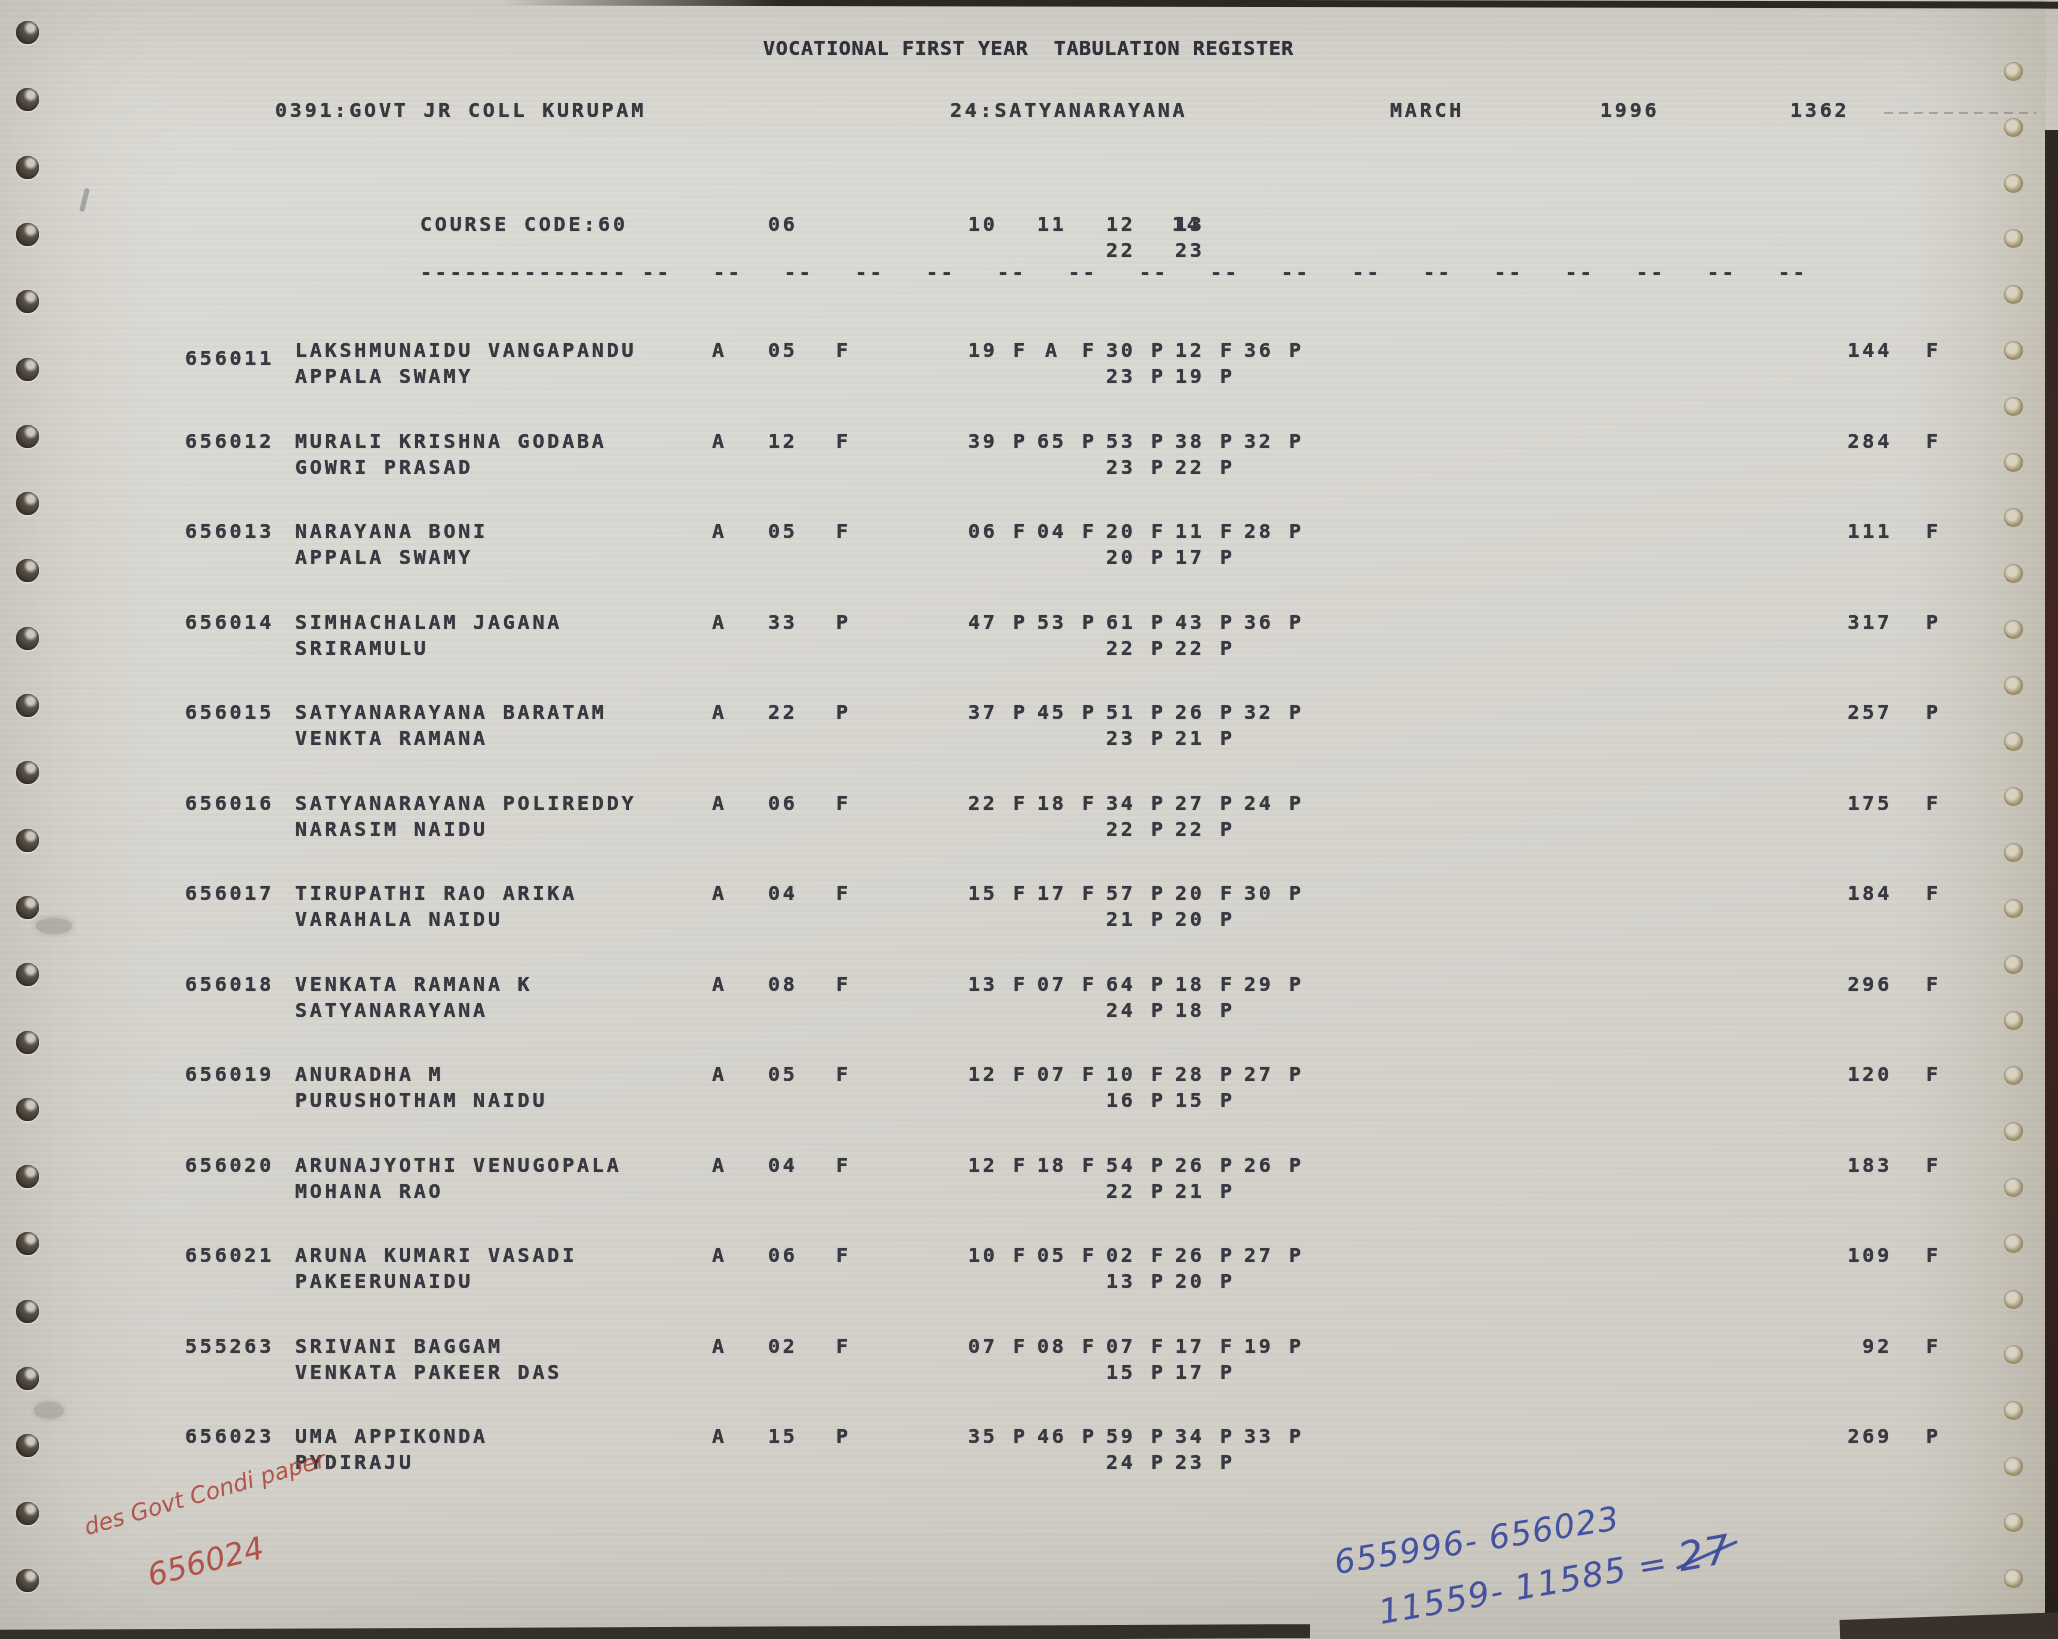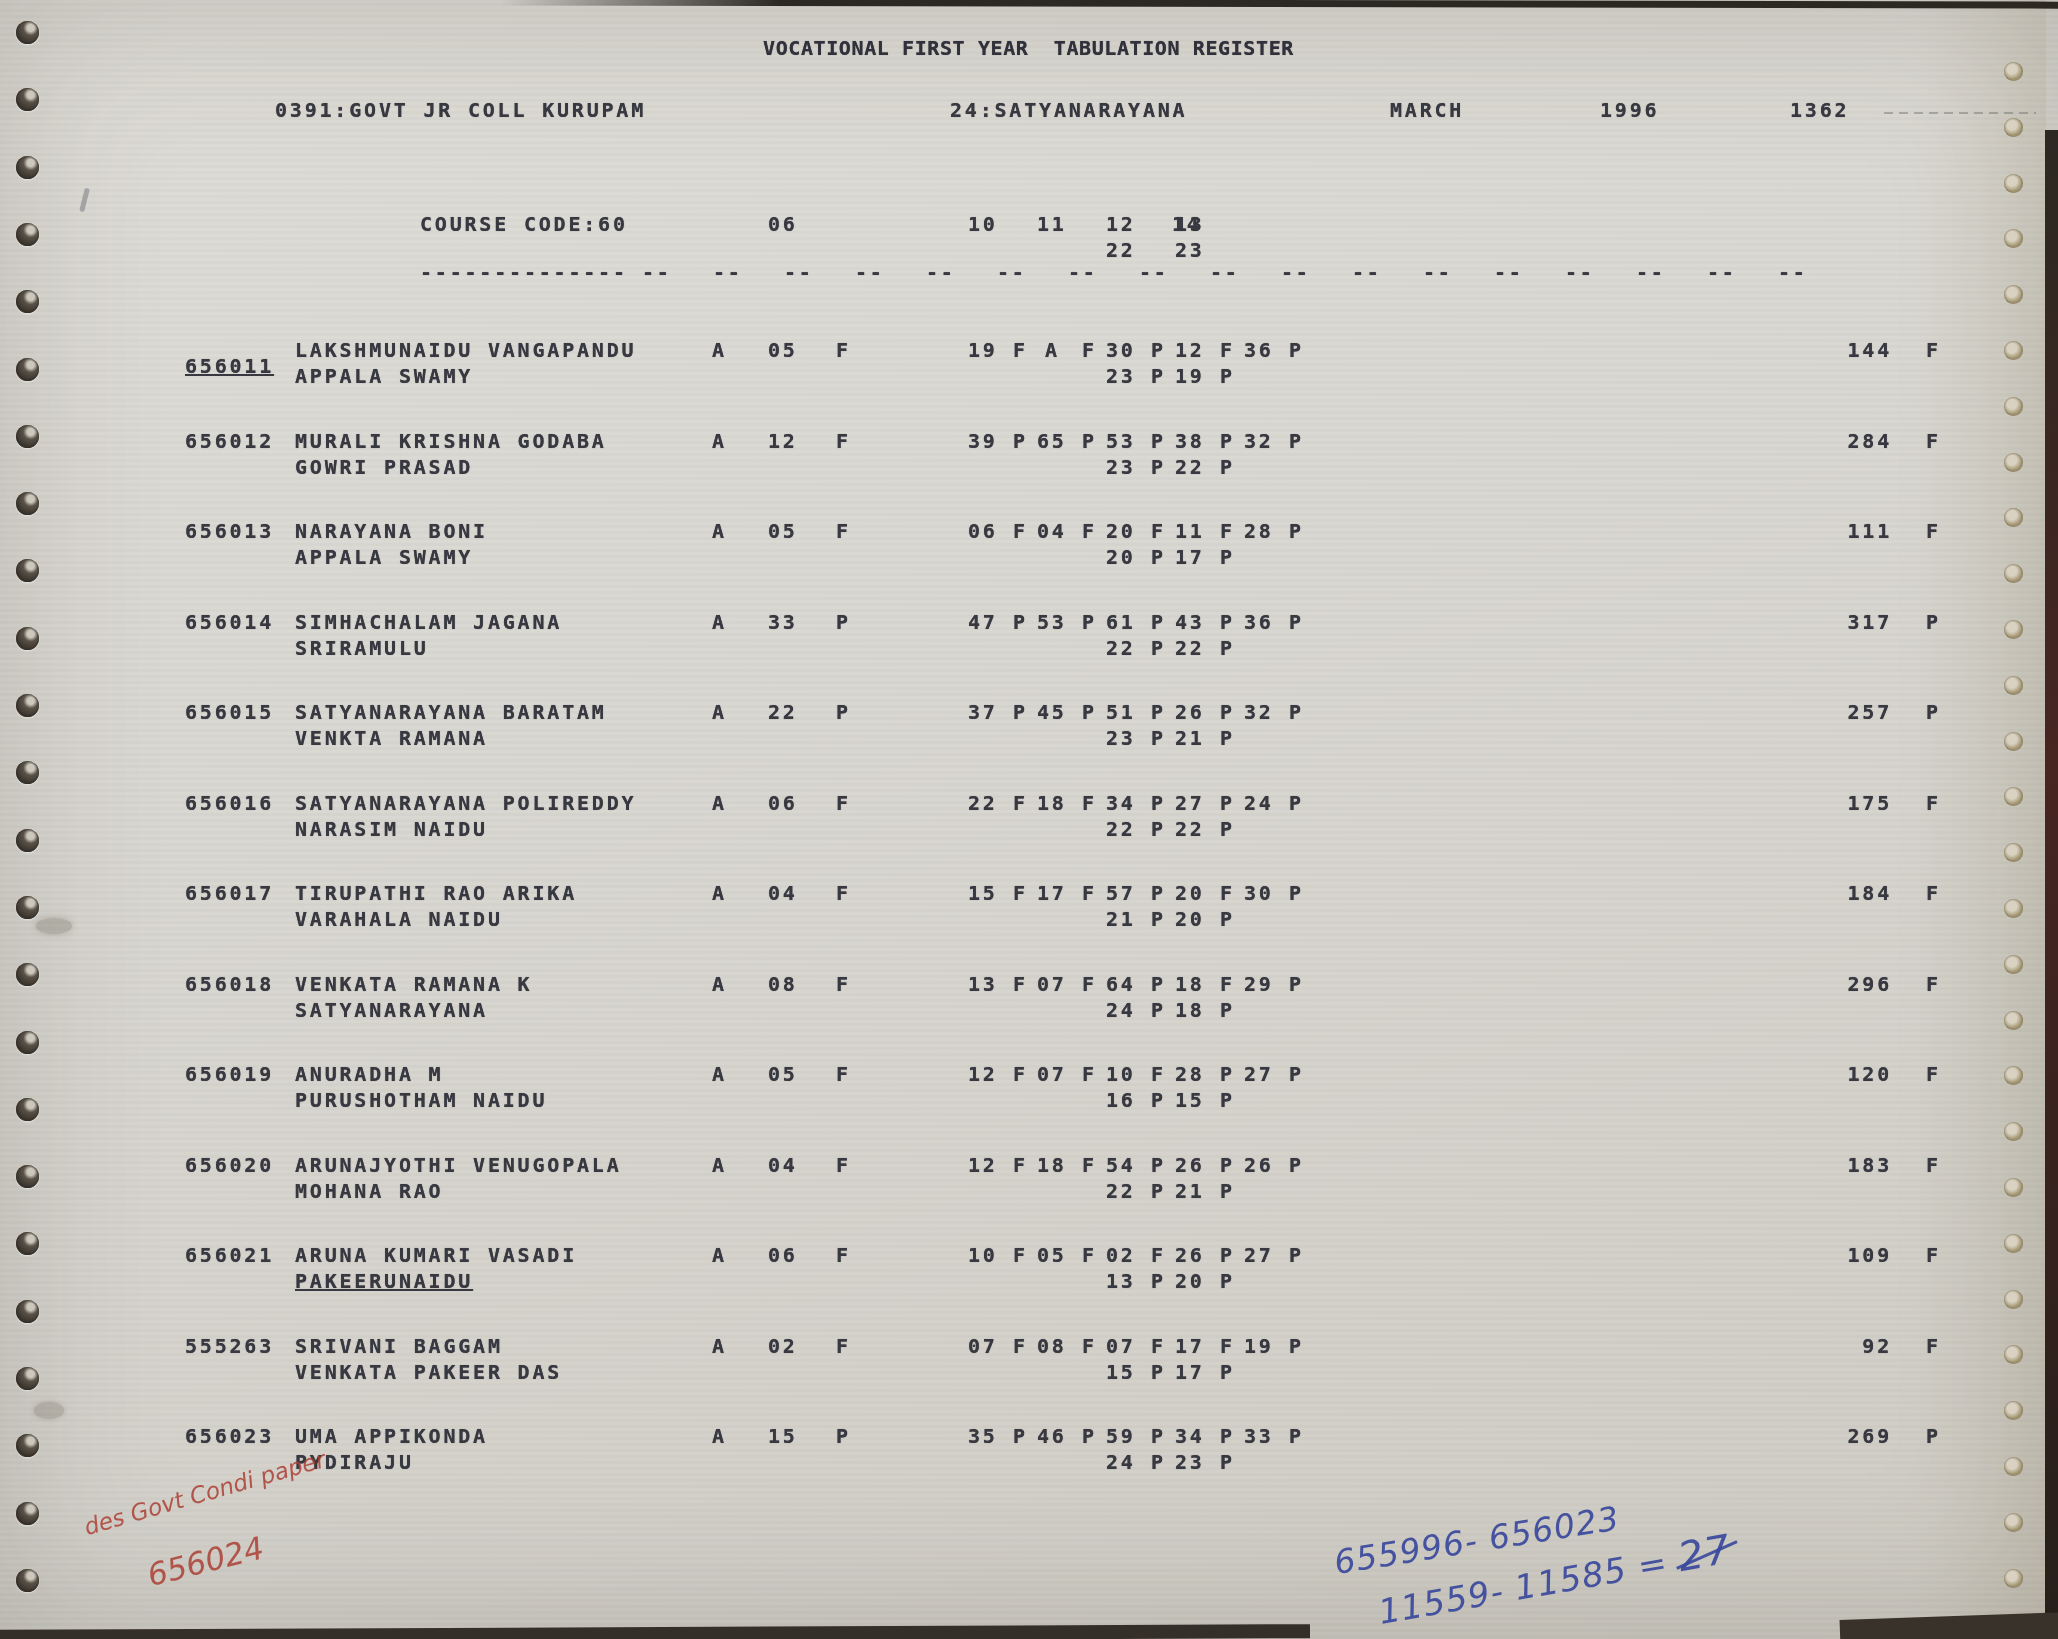--- a/index.html
+++ b/index.html
@@ -152,21 +152,21 @@
       <div class="dm" style="left: 1139px; top: 262px;">--</div>
       <div class="dm" style="left: 1210px; top: 262px;">--</div>
       <div class="dm" style="left: 1281px; top: 262px;">--</div>
       <div class="dm" style="left: 1352px; top: 262px;">--</div>
       <div class="dm" style="left: 1423px; top: 262px;">--</div>
       <div class="dm" style="left: 1494px; top: 262px;">--</div>
       <div class="dm" style="left: 1565px; top: 262px;">--</div>
       <div class="dm" style="left: 1636px; top: 262px;">--</div>
       <div class="dm" style="left: 1707px; top: 262px;">--</div>
       <div class="dm" style="left: 1778px; top: 262px;">--</div>
-      <div class="dm" style="left: 185px; top: 356px; text-decoration: underline;">656011</div>
+      <div class="dm" style="left: 185px; top: 348px;">656011</div>
       <div class="dm" style="left: 295px; top: 340px;">LAKSHMUNAIDU VANGAPANDU</div>
       <div class="dm" style="left: 295px; top: 366px;">APPALA SWAMY</div>
       <div class="dm" style="left: 712px; top: 340px;">A</div>
       <div class="dm" style="left: 768px; top: 340px;">05</div>
       <div class="dm" style="left: 836px; top: 340px;">F</div>
       <div class="dm" style="left: 968px; top: 340px;">19</div>
       <div class="dm" style="left: 1013px; top: 340px;">F</div>
       <div class="dm" style="left: 1045px; top: 340px;">A</div>
       <div class="dm" style="left: 1082px; top: 340px;">F</div>
       <div class="dm" style="left: 1106px; top: 340px;">30</div>
@@ -374,21 +374,21 @@
       <div class="dm" style="left: 1244px; top: 1155px;">26</div>
       <div class="dm" style="left: 1289px; top: 1155px;">P</div>
       <div class="dm" style="left: 1106px; top: 1181px;">22</div>
       <div class="dm" style="left: 1151px; top: 1181px;">P</div>
       <div class="dm" style="left: 1175px; top: 1181px;">21</div>
       <div class="dm" style="left: 1220px; top: 1181px;">P</div>
       <div class="dm tot" style="left: 1828px; top: 1155px;">183</div>
       <div class="dm" style="left: 1926px; top: 1155px;">F</div>
       <div class="dm" style="left: 185px; top: 1245px;">656021</div>
       <div class="dm" style="left: 295px; top: 1245px;">ARUNA KUMARI VASADI</div>
-      <div class="dm" style="left: 295px; top: 1271px; text-decoration: underline;">PAKEERUNAIDU</div>
+      <div class="dm" style="left: 295px; top: 1271px;">PAKEERUNAIDU</div>
       <div class="dm" style="left: 712px; top: 1245px;">A</div>
       <div class="dm" style="left: 768px; top: 1245px;">06</div>
       <div class="dm" style="left: 836px; top: 1245px;">F</div>
       <div class="dm" style="left: 968px; top: 1245px;">10</div>
       <div class="dm" style="left: 1013px; top: 1245px;">F</div>
       <div class="dm" style="left: 1037px; top: 1245px;">05</div>
       <div class="dm" style="left: 1082px; top: 1245px;">F</div>
       <div class="dm" style="left: 1106px; top: 1245px;">02</div>
       <div class="dm" style="left: 1151px; top: 1245px;">F</div>
       <div class="dm" style="left: 1175px; top: 1245px;">26</div>

